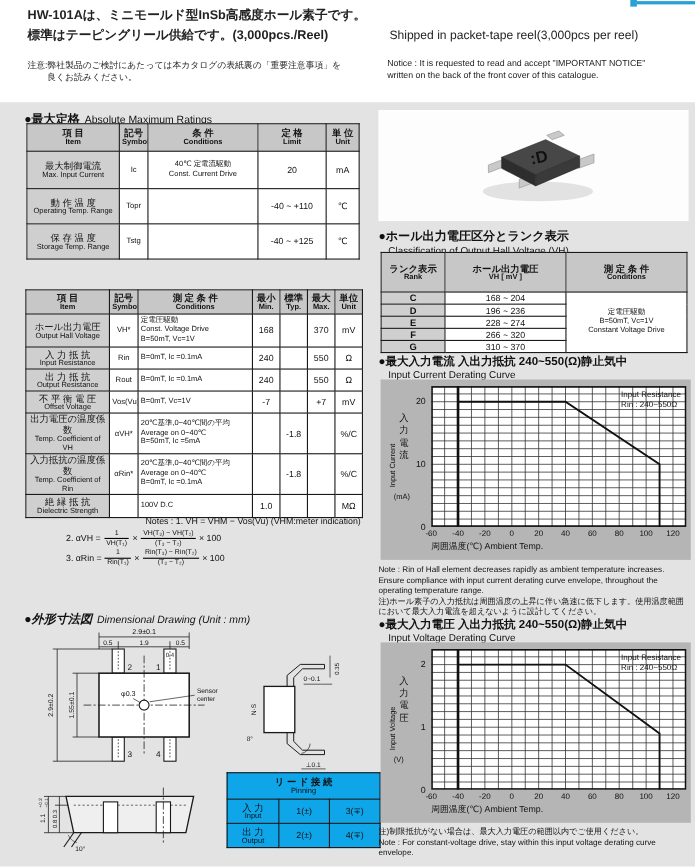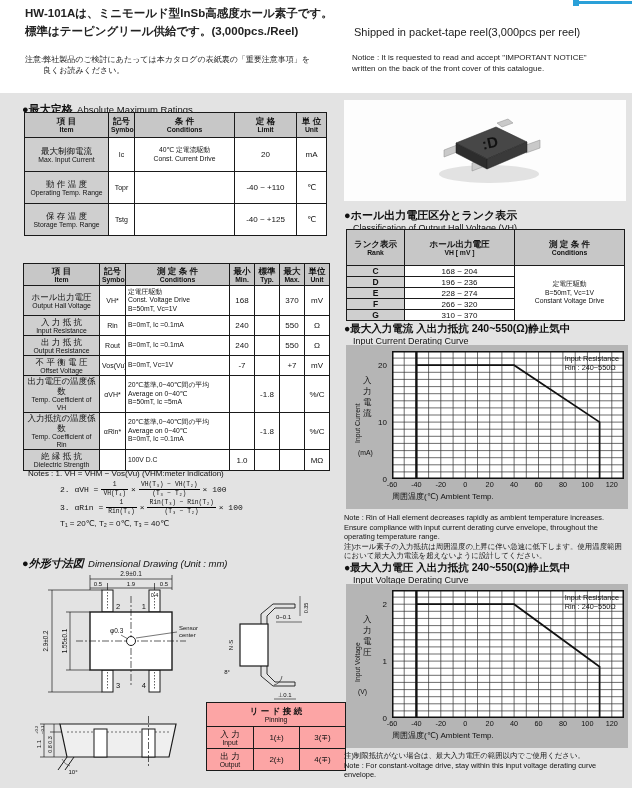--- a/index.html
+++ b/index.html
@@ -20,22 +20,22 @@
   .dtable td.item{background:#cfcfcf;}
   .jp2{display:block;font-size:8.5px;line-height:10px;}
   .en2{display:block;font-size:6.8px;line-height:8px;}
   th .jp2{font-weight:bold;}
   td.sym{font-size:7px;}
   td.val{font-size:8px;}
   td.cond{font-size:6.8px;line-height:8.5px;}
   .pre{white-space:pre-line;}
   td.cond.left{text-align:left;}
   
-  .note-line{font-size:8px;line-height:11px;white-space:nowrap;}
-  .frac-line{display:flex;align-items:center;gap:3px;font-size:8px;margin-top:2px;font-family:Liberation Mono, monospace;}
+  .note-line{font-size:8px;line-height:11px;white-space:nowrap;text-align:right;}
+  .frac-line{display:flex;align-items:center;gap:3px;font-size:8px;margin-top:2px;}
   .frac{display:inline-block;text-align:center;font-size:6.3px;line-height:7.5px;}
   .frac .num{display:block;border-bottom:0.8px solid #000;padding:0 2px;}
   .frac .den{display:block;padding:0 2px;}
   
   td.rank{background:#cfcfcf;font-weight:bold;font-size:8.5px;}
   td.range{font-size:8px;}
   
   .photo-box{position:absolute;left:344px;top:100px;width:282px;height:101px;background:#fdfdfd;}
   
   .chartbox{position:absolute;width:282px;height:164px;background:#b5b5b5;}
@@ -44,21 +44,21 @@
   .chartbox .yticks{position:absolute;left:0;top:6px;width:43px;height:128px;font-size:8px;}
   .chartbox .yticks span{position:absolute;right:2px;transform:translateY(-50%);}
   .chartbox .xticks{position:absolute;left:46px;top:135px;width:232px;height:10px;font-size:7.3px;}
   .chartbox .xticks span{position:absolute;transform:translateX(-50%);}
   .chartbox .xlabel{position:absolute;left:46px;top:146px;width:232px;font-size:8px;white-space:nowrap;}
   .ylab-en{position:absolute;left:8px;top:98px;transform-origin:0 0;transform:rotate(-90deg);font-size:6.8px;white-space:nowrap;}
   .ylab-jp{position:absolute;left:17px;top:30px;font-size:8.5px;line-height:11px;white-space:pre-line;width:10px;}
   .ylab-unit{position:absolute;left:12px;top:104px;font-size:6.8px;}
   .chart-note{position:absolute;width:284px;font-size:7.4px;line-height:9.5px;color:#111;}
   
-  table.pintable{position:absolute;left:206px;top:702px;border-collapse:collapse;background:#fca5a5;border:1.5px solid #1a1a1a;}
+  table.pintable{position:absolute;left:206px;top:702px;border-collapse:collapse;background:#0ea5e9;border:1.5px solid #1a1a1a;}
   .pintable th,.pintable td{border:1px solid #1a1a1a;padding:1px 3px;text-align:center;}
   .pintable th{font-weight:normal;}
   .pintable td{font-size:8px;}
   .blue-sq{position:absolute;left:573px;top:0;width:6px;height:6px;}
   .blue-bar{position:absolute;left:579px;top:1px;width:53px;height:3px;}
   svg text{font-family:"Liberation Sans","DejaVu Sans",sans-serif;fill:#111;}
 </style>
 </head>
 <body>
 
@@ -303,21 +303,20 @@
           <span class="num">1</span>
           <span class="den">Rin(T₁)</span>
         </span>
       <span>×</span>
       <span class="frac">
           <span class="num">Rin(T₃) − Rin(T₂)</span>
           <span class="den">(T₃ − T₂)</span>
         </span>
       <span>× 100</span>
     </div>
-    <div class="note-line" style="margin-left:32px;margin-top:3px;">T₁ = 20℃, T₂ = 0℃, T₃ = 40℃</div>
   </div>
 
   <div class="abs sec-h" style="left:22px;top:553px;font-style:italic;">
     <span class="jp">●外形寸法図</span>
     <span class="en">Dimensional Drawing (Unit : mm)</span>
   </div>
 
   <svg class="abs" style="left:18px;top:566px;" width="312" height="222" viewBox="0 0 312 222">
     <g stroke="#1a1a1a" fill="none">
 

